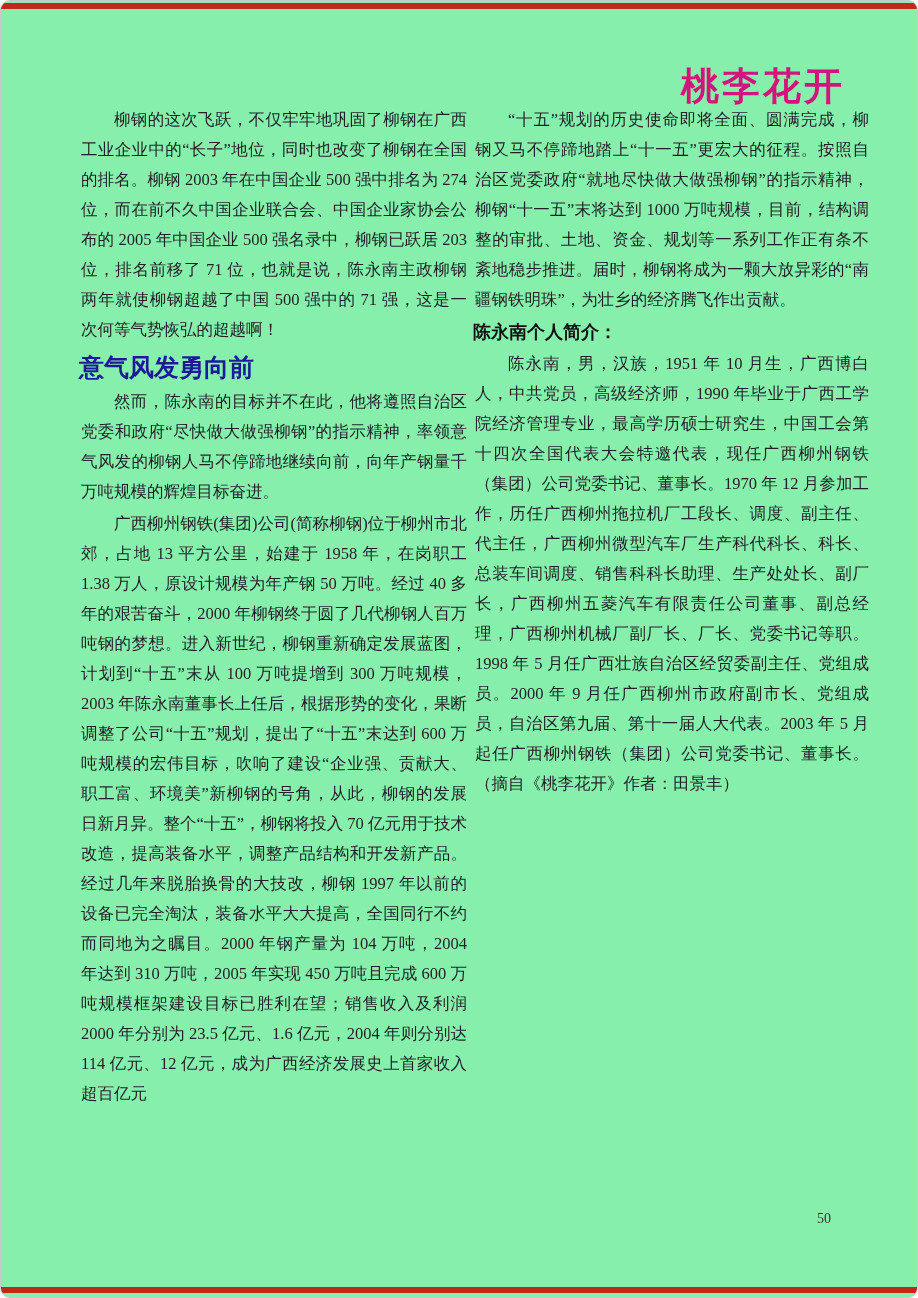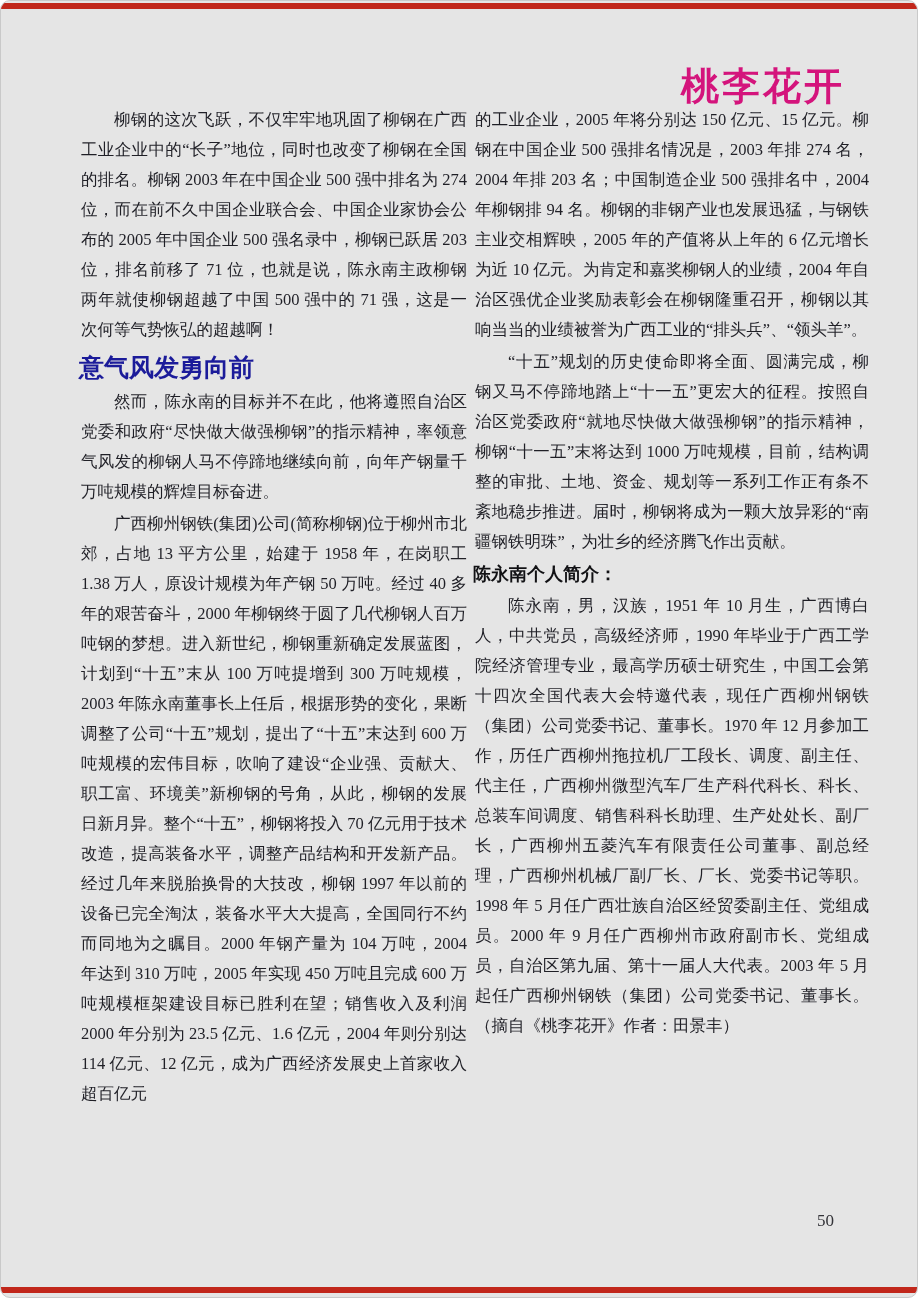--- a/index.html
+++ b/index.html
@@ -1,20 +1,20 @@
 <!DOCTYPE html>
 <html><head>
 <meta charset="utf-8">
 <style>
   html,body{margin:0;padding:0;background:#ffffff;}
   .page{
     position:relative;
     width:918px;height:1298px;
     box-sizing:border-box;
-    background:#e5e5e5;
+    background:#86efac;
     border:1px solid #c9c9c9;
     border-radius:10px;
     overflow:hidden;
     font-family:"Liberation Serif","DejaVu Serif",serif;
     color:#1f1f26;
   }
   .bar{position:absolute;left:0;right:0;height:6px;background:#c1271b;}
   .bar.top{top:2px;}
   .bar.bottom{bottom:4px;}
   .page-title{
@@ -38,41 +38,40 @@
     font-weight:bold;
   }
   h4.black-head{
     color:#111114;font-size:18px;margin:0;
     font-family:"Liberation Sans","DejaVu Sans",sans-serif;
     font-weight:bold;
   }
   h4.black-head.gap{margin-top:26px;margin-bottom:3px;}
   .page-number{
     position:absolute;left:816px;top:1210px;
-    font-size:17px;color:#333338;
+    font-size:14px;color:#333338;
   }
 </style>
 </head>
 <body>
 
 <div class="page">
 
   <div class="bar top"></div>
 
   <div class="page-title">桃李花开</div>
 
   <div class="col left">
     <p class="indent">柳钢的这次飞跃，不仅牢牢地巩固了柳钢在广西工业企业中的“长子”地位，同时也改变了柳钢在全国的排名。柳钢 2003 年在中国企业 500 强中排名为 274 位，而在前不久中国企业联合会、中国企业家协会公布的 2005 年中国企业 500 强名录中，柳钢已跃居 203 位，排名前移了 71 位，也就是说，陈永南主政柳钢两年就使柳钢超越了中国 500 强中的 71 强，这是一次何等气势恢弘的超越啊！</p>
     <h3 class="blue-head">意气风发勇向前</h3>
     <p class="indent">然而，陈永南的目标并不在此，他将遵照自治区党委和政府“尽快做大做强柳钢”的指示精神，率领意气风发的柳钢人马不停蹄地继续向前，向年产钢量千万吨规模的辉煌目标奋进。</p>
     <p class="indent">广西柳州钢铁(集团)公司(简称柳钢)位于柳州市北郊，占地 13 平方公里，始建于 1958 年，在岗职工 1.38 万人，原设计规模为年产钢 50 万吨。经过 40 多年的艰苦奋斗，2000 年柳钢终于圆了几代柳钢人百万吨钢的梦想。进入新世纪，柳钢重新确定发展蓝图，计划到“十五”末从 100 万吨提增到 300 万吨规模，2003 年陈永南董事长上任后，根据形势的变化，果断调整了公司“十五”规划，提出了“十五”末达到 600 万吨规模的宏伟目标，吹响了建设“企业强、贡献大、职工富、环境美”新柳钢的号角，从此，柳钢的发展日新月异。整个“十五”，柳钢将投入 70 亿元用于技术改造，提高装备水平，调整产品结构和开发新产品。经过几年来脱胎换骨的大技改，柳钢 1997 年以前的设备已完全淘汰，装备水平大大提高，全国同行不约而同地为之瞩目。2000 年钢产量为 104 万吨，2004 年达到 310 万吨，2005 年实现 450 万吨且完成 600 万吨规模框架建设目标已胜利在望；销售收入及利润 2000 年分别为 23.5 亿元、1.6 亿元，2004 年则分别达 114 亿元、12 亿元，成为广西经济发展史上首家收入超百亿元</p>
   </div>
 
   <div class="col right">
-    <p>的工业企业，2005 年将分别达 150 亿元、15 亿元。柳钢在中国企业 500 强排名情况是，2003 年排 274 名，2004 年排 203 名；中国制造企业 500 强排名中，2004 年柳钢排 94 名。柳钢的非钢产业也发展迅猛，与钢铁主业交相辉映，2005 年的产值将从上年的 6 亿元增长为近 10 亿元。为肯定和嘉奖柳钢人的业绩，2004 年自治区强优企业奖励表彰会在柳钢隆重召开，柳钢以其响当当的业绩被誉为广西工业的“排头兵”、“领头羊”。</p>
     <p class="indent">“十五”规划的历史使命即将全面、圆满完成，柳钢又马不停蹄地踏上“十一五”更宏大的征程。按照自治区党委政府“就地尽快做大做强柳钢”的指示精神，柳钢“十一五”末将达到 1000 万吨规模，目前，结构调整的审批、土地、资金、规划等一系列工作正有条不紊地稳步推进。届时，柳钢将成为一颗大放异彩的“南疆钢铁明珠”，为壮乡的经济腾飞作出贡献。</p>
     <h4 class="black-head">陈永南个人简介：</h4>
     <p class="indent">陈永南，男，汉族，1951 年 10 月生，广西博白人，中共党员，高级经济师，1990 年毕业于广西工学院经济管理专业，最高学历硕士研究生，中国工会第十四次全国代表大会特邀代表，现任广西柳州钢铁（集团）公司党委书记、董事长。1970 年 12 月参加工作，历任广西柳州拖拉机厂工段长、调度、副主任、代主任，广西柳州微型汽车厂生产科代科长、科长、总装车间调度、销售科科长助理、生产处处长、副厂长，广西柳州五菱汽车有限责任公司董事、副总经理，广西柳州机械厂副厂长、厂长、党委书记等职。1998 年 5 月任广西壮族自治区经贸委副主任、党组成员。2000 年 9 月任广西柳州市政府副市长、党组成员，自治区第九届、第十一届人大代表。2003 年 5 月起任广西柳州钢铁（集团）公司党委书记、董事长。　（摘自《桃李花开》作者：田景丰）</p>
   </div>
 
   <div class="page-number">50</div>
 
   <div class="bar bottom"></div>
 
 </div>

